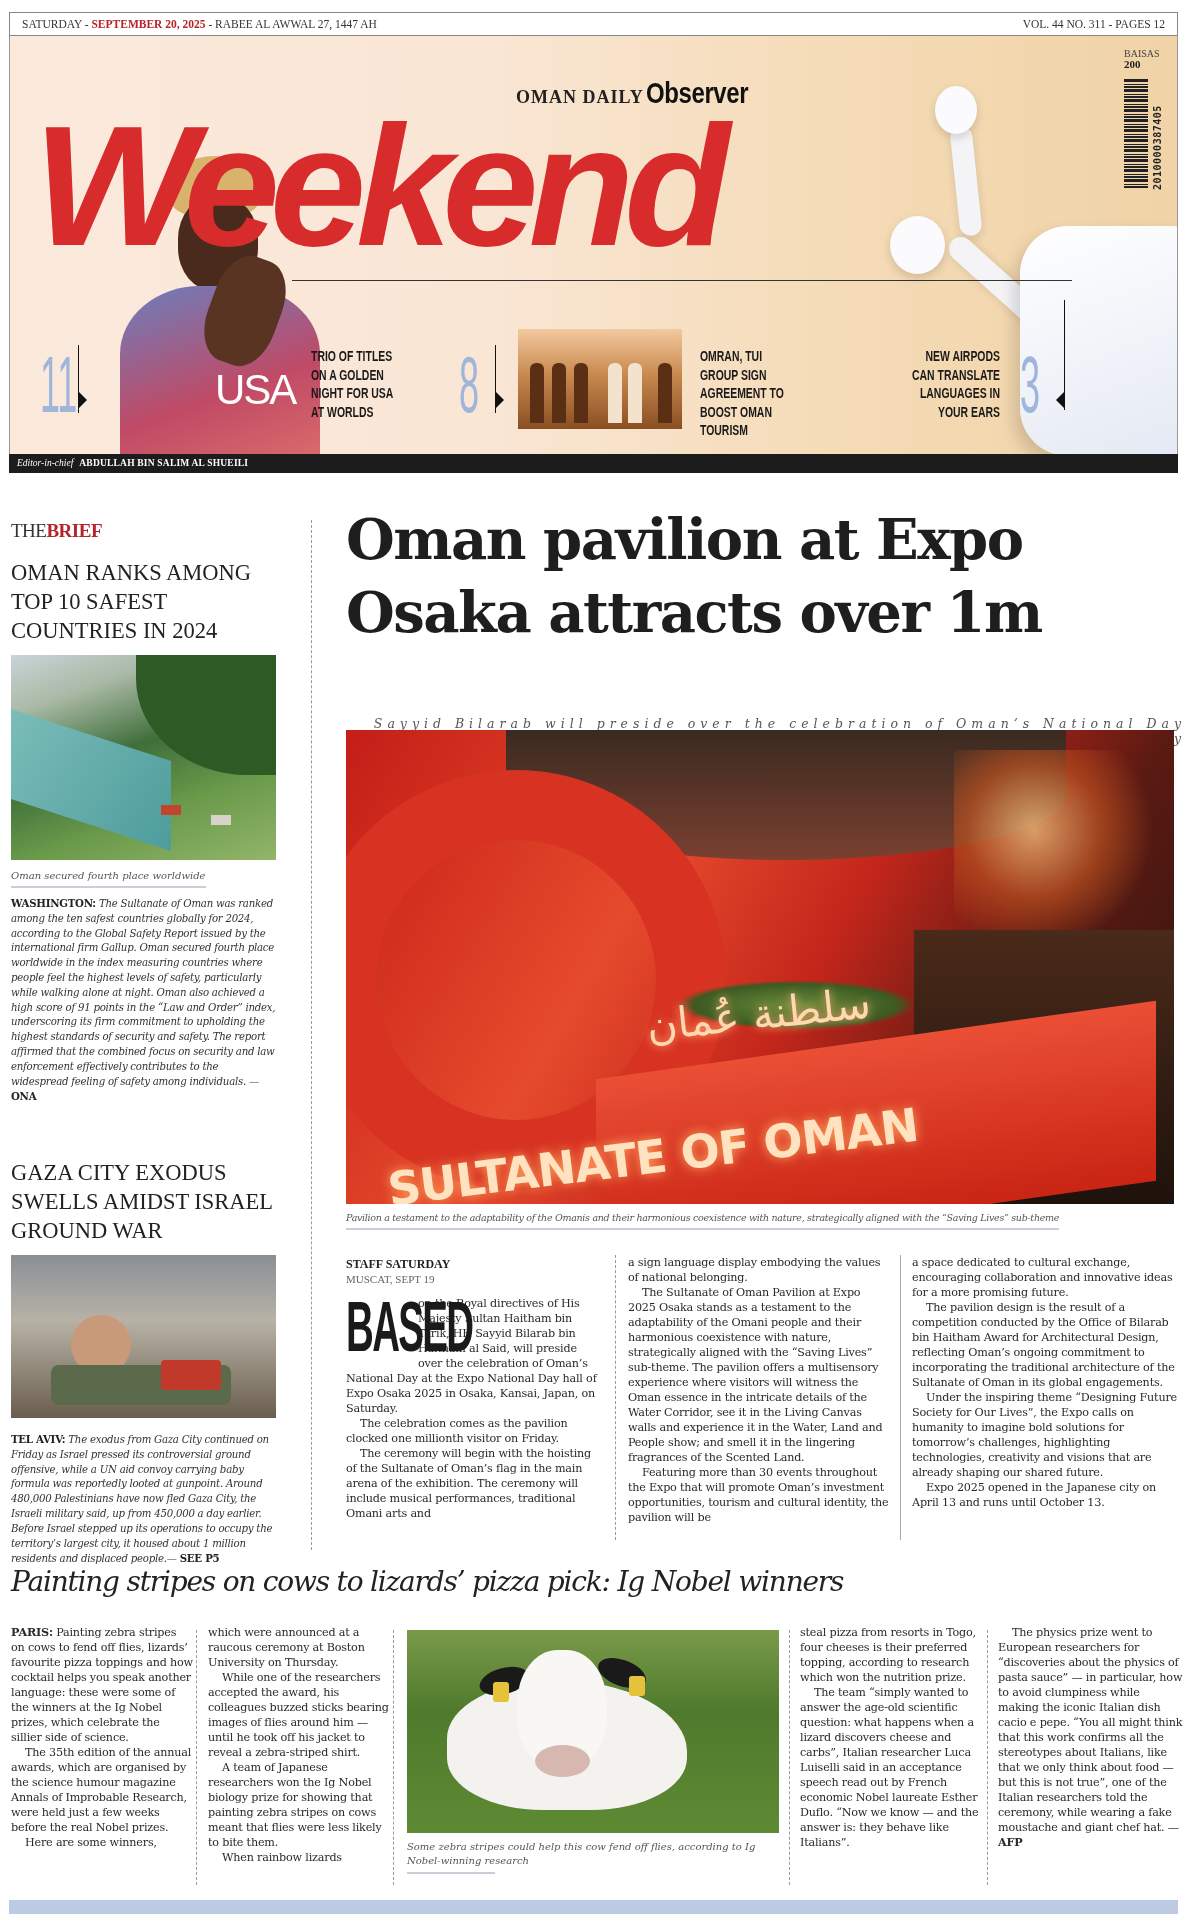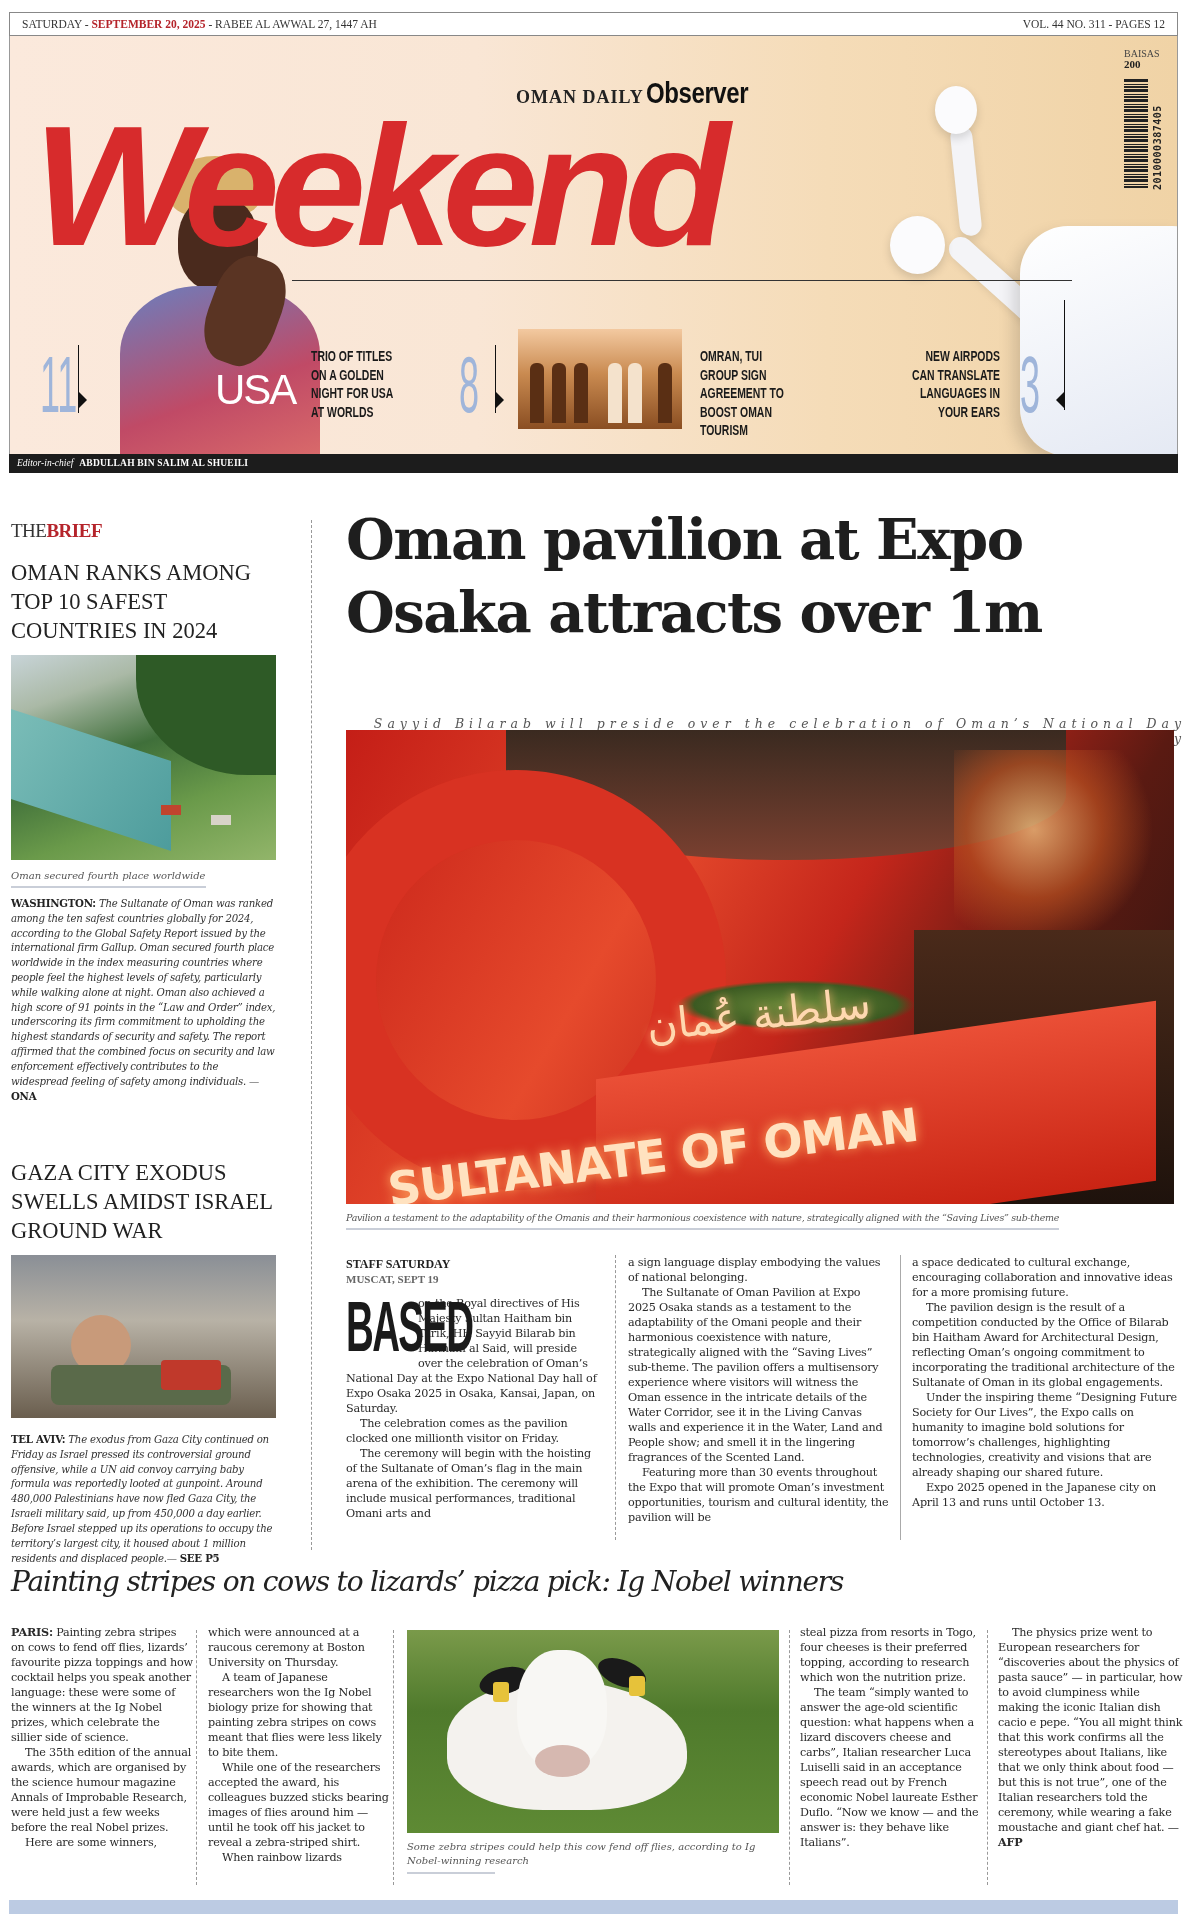--- a/index.html
+++ b/index.html
@@ -78,21 +78,21 @@
   .main-photo .planter { position: absolute; left: 250px; top: 310px; width: 560px; height: 180px; background: linear-gradient(180deg, #ea4f36, #c92414); transform: skewY(-8deg); }
   .main-photo .greens { position: absolute; left: 330px; top: 250px; width: 240px; height: 50px; background: radial-gradient(ellipse at center, #6b8a3a 0%, #3c5a22 60%, transparent 70%); }
   .main-photo .arabic { position: absolute; left: 300px; top: 260px; font-family: "DejaVu Sans", sans-serif; font-size: 42px; color: #ffd8b0; text-shadow: 0 0 10px #ffb070; transform: rotate(-6deg); direction: rtl; }
   .main-photo .sign { position: absolute; left: 40px; top: 400px; font-family: "DejaVu Sans", sans-serif; font-weight: bold; font-size: 46px; color: #ffe2c0; text-shadow: 0 0 12px #ffa860; transform: rotate(-7deg); letter-spacing: -1px; white-space: nowrap; }
   .main-photo .wetfloor { position: absolute; right: 0; top: 200px; width: 260px; height: 274px; background: linear-gradient(180deg, #4a2a1a, #1e120c); }
   .main-photo .lights { position: absolute; right: 20px; top: 20px; width: 200px; height: 200px; background: radial-gradient(circle at 40% 40%, #ffd28a 0%, #b85020 40%, transparent 70%); opacity: .7; }
   .main-caption { position: absolute; left: 346px; top: 1212px; font-family: "DejaVu Serif", serif; font-style: italic; font-size: 9.5px; color: #555; padding-bottom: 5px; border-bottom: 2px solid #c9ced8; letter-spacing: -0.3px; }
 
   .byline { position: absolute; left: 346px; top: 1257px; font-family: "Liberation Serif", serif; font-size: 12px; }
   .byline b { display: block; color: #222; }
-  .byline span { display: block; color: #666; font-size: 11px; margin-top: 1px; font-weight: bold; }
+  .byline span { display: block; color: #666; font-size: 11px; margin-top: 1px; }
   .col-text { position: absolute; font-family: "DejaVu Serif", serif; font-size: 11.2px; line-height: 15px; color: #2a2a2a; letter-spacing: -0.2px; }
   .col-text p { text-indent: 14px; }
   .col-text p.first { text-indent: 0; }
   .dropcap { float: left; font-family: "Liberation Sans", sans-serif; font-weight: bold; font-size: 70px; line-height: 62px; height: 70px; transform: scaleX(0.55); transform-origin: left; width: 68px; margin-right: 4px; color: #1a1a1a; letter-spacing: -3px; }
 
   
   .bottom-head { position: absolute; left: 11px; top: 1565px; font-family: "DejaVu Serif", serif; font-style: italic; font-size: 28px; color: #222; letter-spacing: -1.2px; }
   .bt-col { position: absolute; top: 1625px; font-family: "DejaVu Serif", serif; font-size: 11.2px; line-height: 15px; color: #2a2a2a; letter-spacing: -0.2px; }
   .bt-col p { text-indent: 14px; }
   .bt-col p.first { text-indent: 0; }
@@ -243,22 +243,22 @@
 <div class="bottom-head">Painting stripes on cows to lizards’ pizza pick: Ig Nobel winners</div>
 
 <div class="bt-col" style="left:11px; width:182px;">
   <p class="first"><b>PARIS:</b> <span>Painting zebra stripes on cows to fend off flies, lizards’ favourite pizza toppings and how cocktail helps you speak another language: these were some of the winners at the Ig Nobel prizes, which celebrate the sillier side of science.</span></p>
   <p>The 35th edition of the annual awards, which are organised by the science humour magazine Annals of Improbable Research, were held just a few weeks before the real Nobel prizes.</p>
   <p>Here are some winners,</p>
 </div>
 <div class="vsep" style="left:196px; top:1630px; height:255px;"></div>
 <div class="bt-col" style="left:208px; width:182px;">
   <p class="first">which were announced at a raucous ceremony at Boston University on Thursday.</p>
+  <p>While one of the researchers accepted the award, his colleagues buzzed sticks bearing images of flies around him — until he took off his jacket to reveal a zebra-striped shirt.</p>
   <p>A team of Japanese researchers won the Ig Nobel biology prize for showing that painting zebra stripes on cows meant that flies were less likely to bite them.</p>
-  <p>While one of the researchers accepted the award, his colleagues buzzed sticks bearing images of flies around him — until he took off his jacket to reveal a zebra-striped shirt.</p>
   <p>When rainbow lizards</p>
 </div>
 <div class="vsep" style="left:393px; top:1630px; height:255px;"></div>
 
 <div class="cow-photo">
   <div class="cowbody"></div>
   <div class="ear1"></div>
     <div class="ear2"></div>
   <div class="cowhead"></div>
   <div class="nose"></div>

